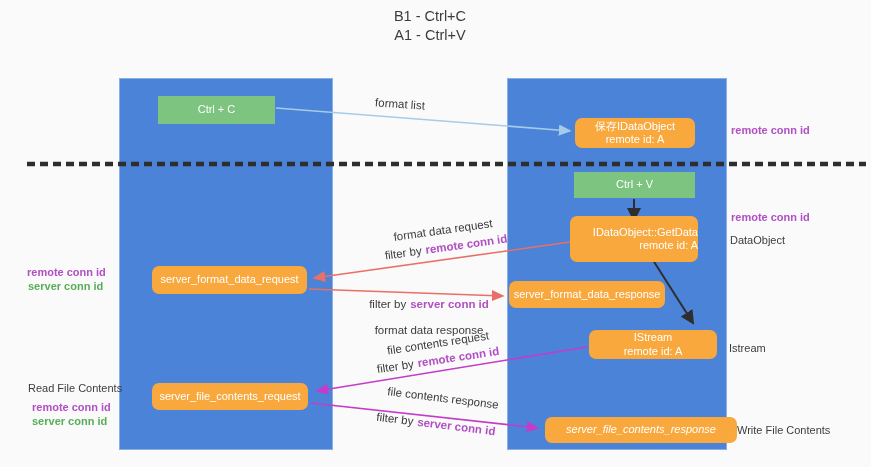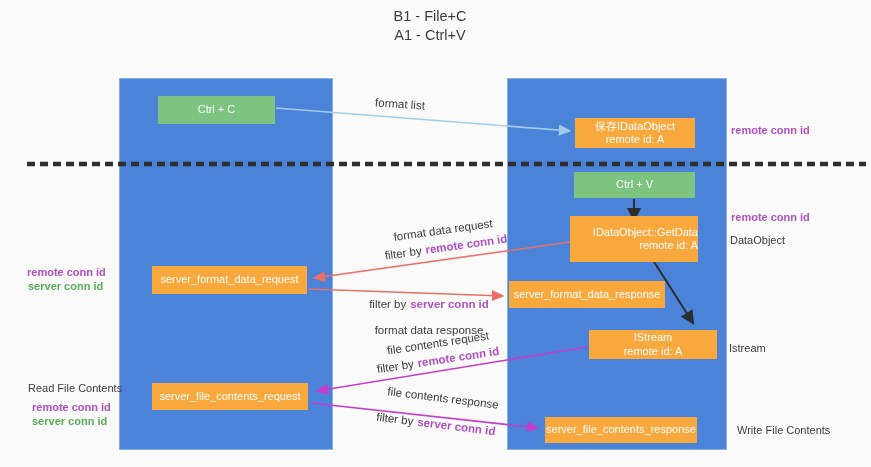--- a/index.html
+++ b/index.html
@@ -38,31 +38,31 @@
   .column.right { left: 507px; top: 78px; width: 220px; height: 372px; }
 
   
   .node {
     display: flex; flex-direction: column;
     align-items: center; justify-content: center;
     color: #ffffff; font-size: 11px; line-height: 13.5px;
     text-align: center; white-space: nowrap;
   }
   .node.green  { background: var(--c-box-green, #7cc47f); }
-  .node.orange { background: var(--c-box-orange, #f8a83d); }
+  .node.orange { background: var(--c-box-orange, #f8a83d); border-radius: 7px; }
 
   .box-ctrl-c   { left: 158px; top: 96px;  width: 117px; height: 28px; }
   .box-save     { left: 575px; top: 118px; width: 120px; height: 30px; }
   .box-ctrl-v   { left: 574px; top: 172px; width: 121px; height: 26px; }
   .box-getdata  { left: 570px; top: 216px; width: 128px; height: 46px; align-items: flex-end; }
   .box-fmt-req  { left: 152px; top: 266px; width: 155px; height: 28px; }
   .box-fmt-resp { left: 509px; top: 281px; width: 156px; height: 27px; text-align: center; }
   .box-istream  { left: 589px; top: 330px; width: 128px; height: 29px; }
   .box-file-req { left: 152px; top: 383px; width: 156px; height: 27px; }
-  .box-file-resp{ left: 545px; top: 417px; width: 152px; height: 26px; }
+  .box-file-resp{ left: 545px; top: 417px; width: 192px; height: 26px; font-style: italic; }
 
   
   .flow-label {
     font-size: 11.5px; white-space: nowrap;
     color: var(--c-text-dark, #3c3c3c);
     transform: translate(-50%, -50%);
   }
   .purple-part { color: var(--c-label-purple, #b14fc4); font-weight: bold; margin-left: 4px; }
 
   .lbl-format-list   { left: 400px; top: 104px; transform: translate(-50%,-50%) rotate(4deg); }
@@ -102,21 +102,21 @@
   .mk-black     { fill: var(--c-arrow-black, #2e2e2e); }
   .mk-red       { fill: var(--c-arrow-red, #e87068); }
   .mk-magenta   { fill: var(--c-arrow-magenta, #c43cc9); }
 </style>
 </head>
 <body>
 
 <div id="stage">
 
   <div class="abs title">
-    <div>B1 - File+C</div>
+    <div>B1 - Ctrl+C</div>
     <div>A1 - Ctrl+V</div>
   </div>
 
 
   <div class="abs column left"></div>
   <div class="abs column right"></div>
 
   <svg class="arrows" width="871" height="467" viewBox="0 0 871 467">
     <defs>
       <marker id="ah-lightblue" markerWidth="9" markerHeight="7" refX="7" refY="3.5" orient="auto">

